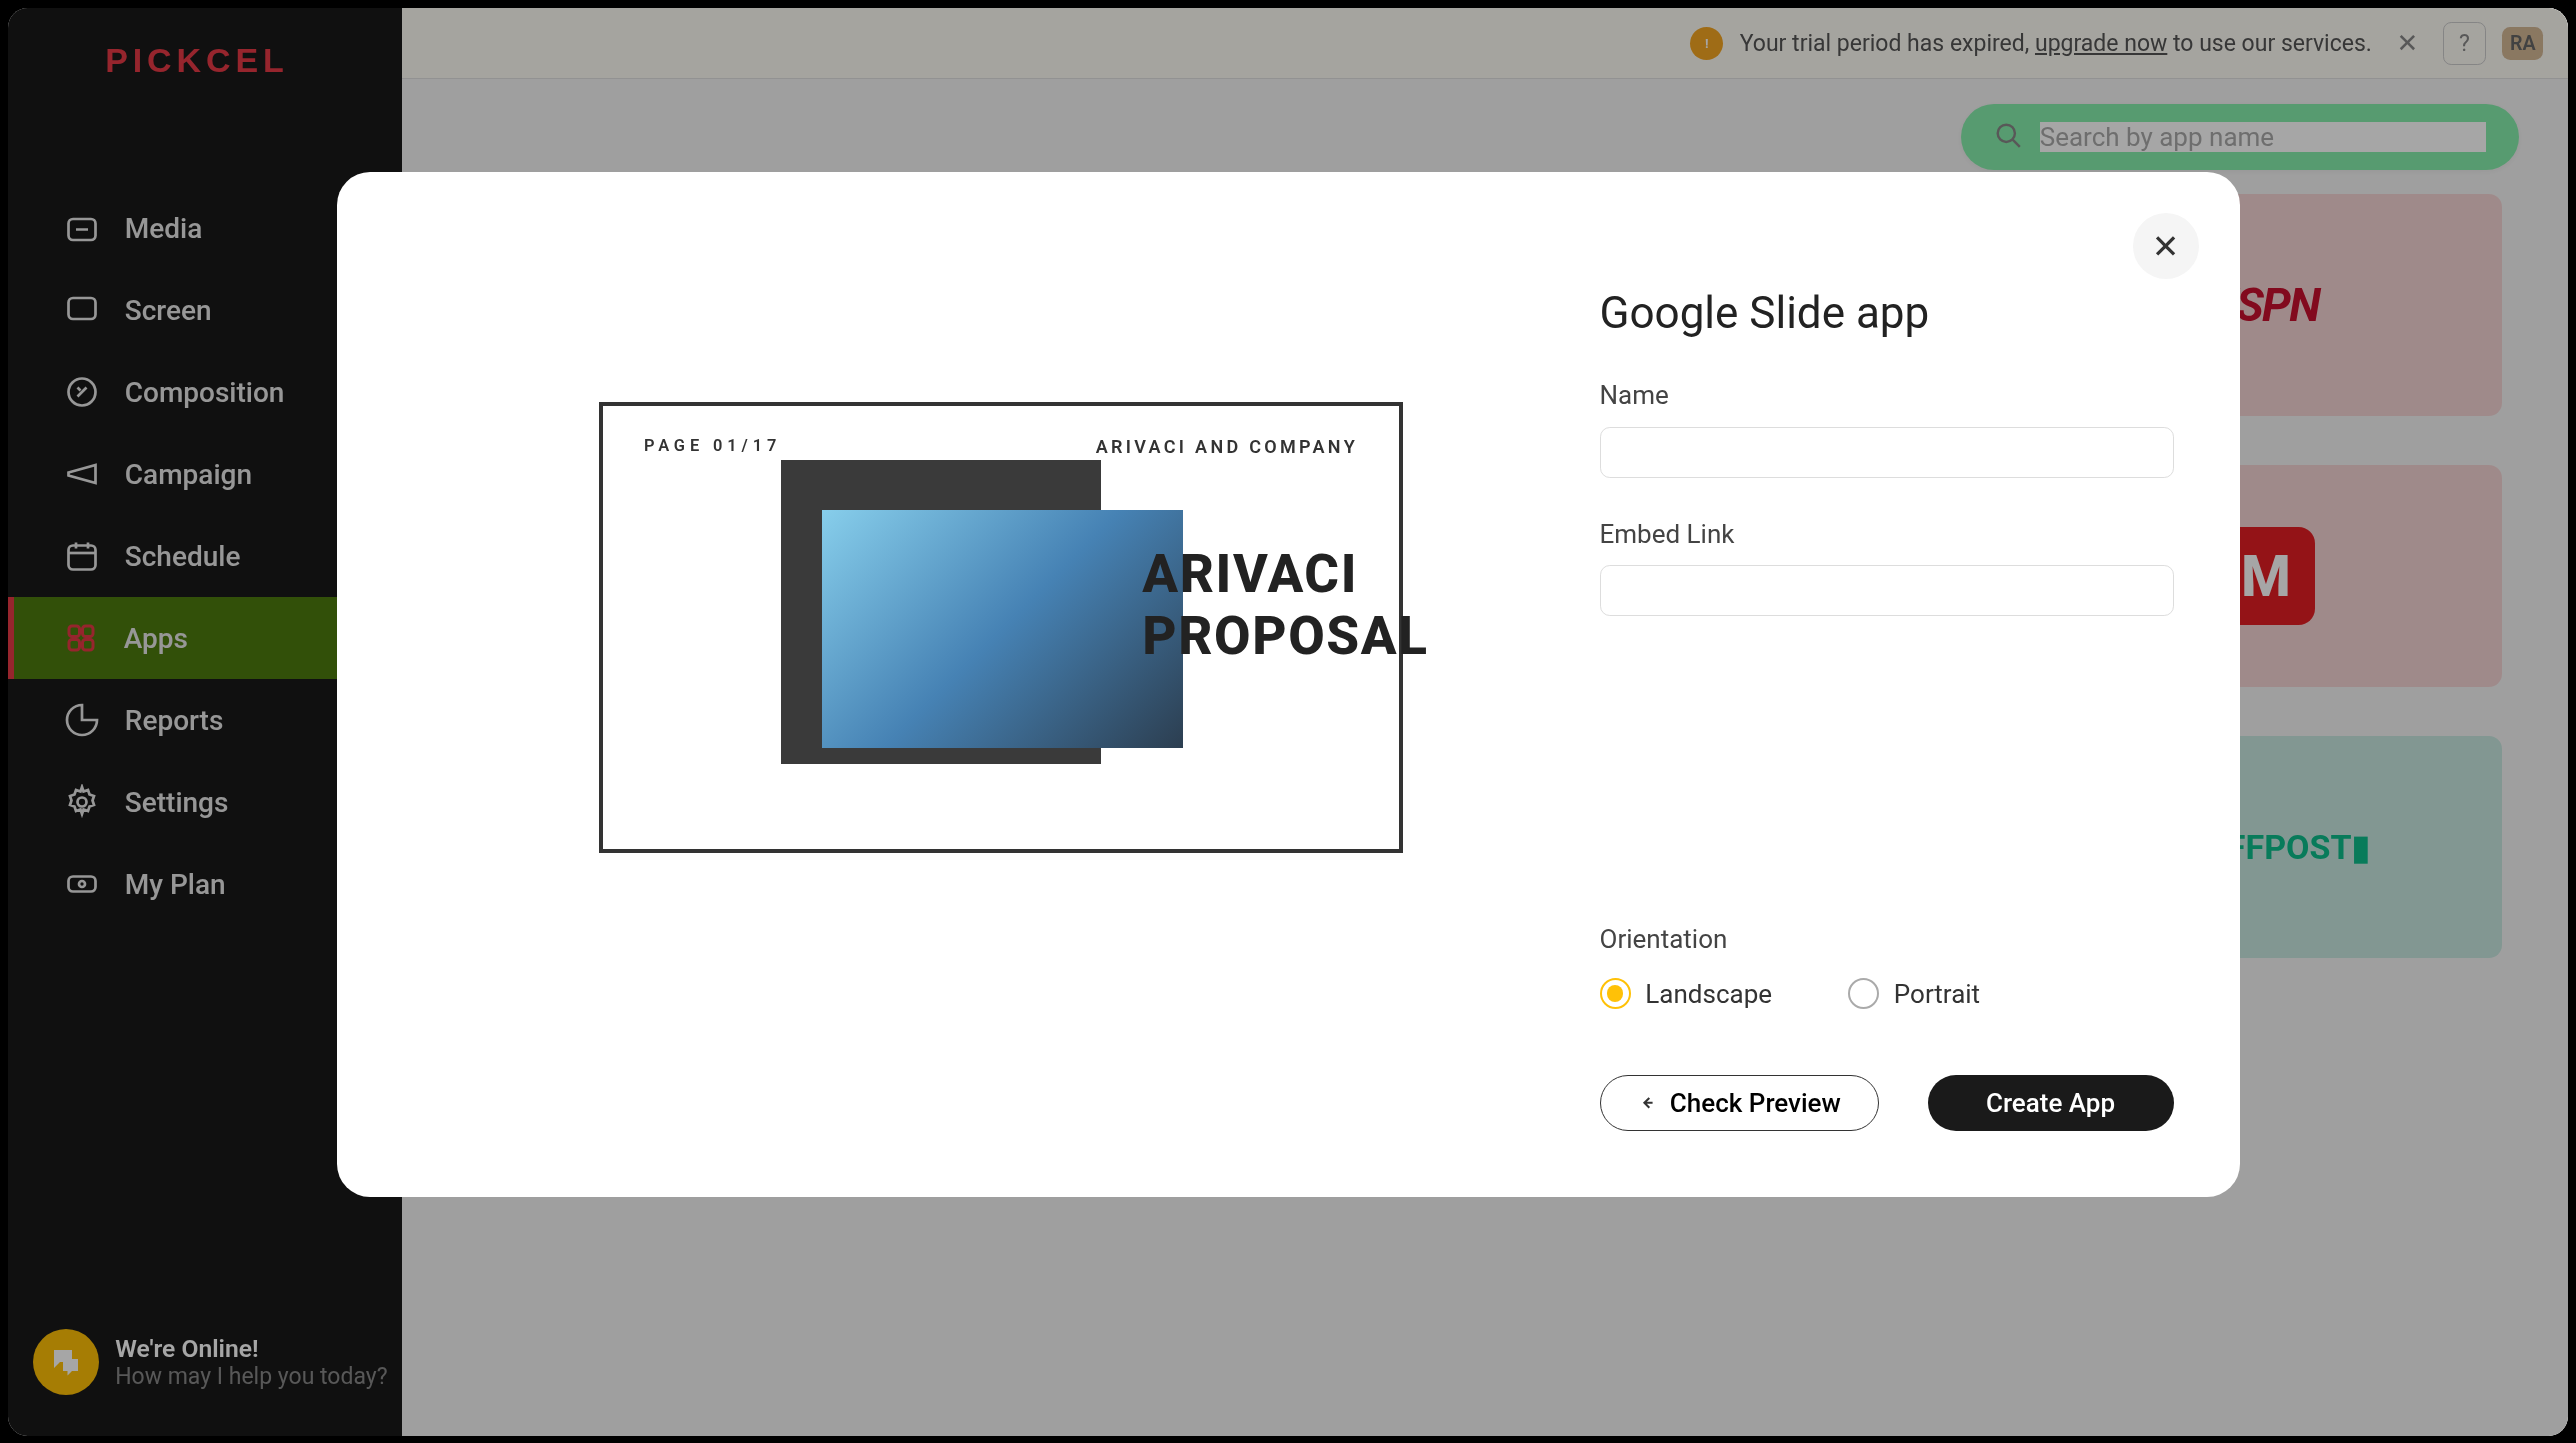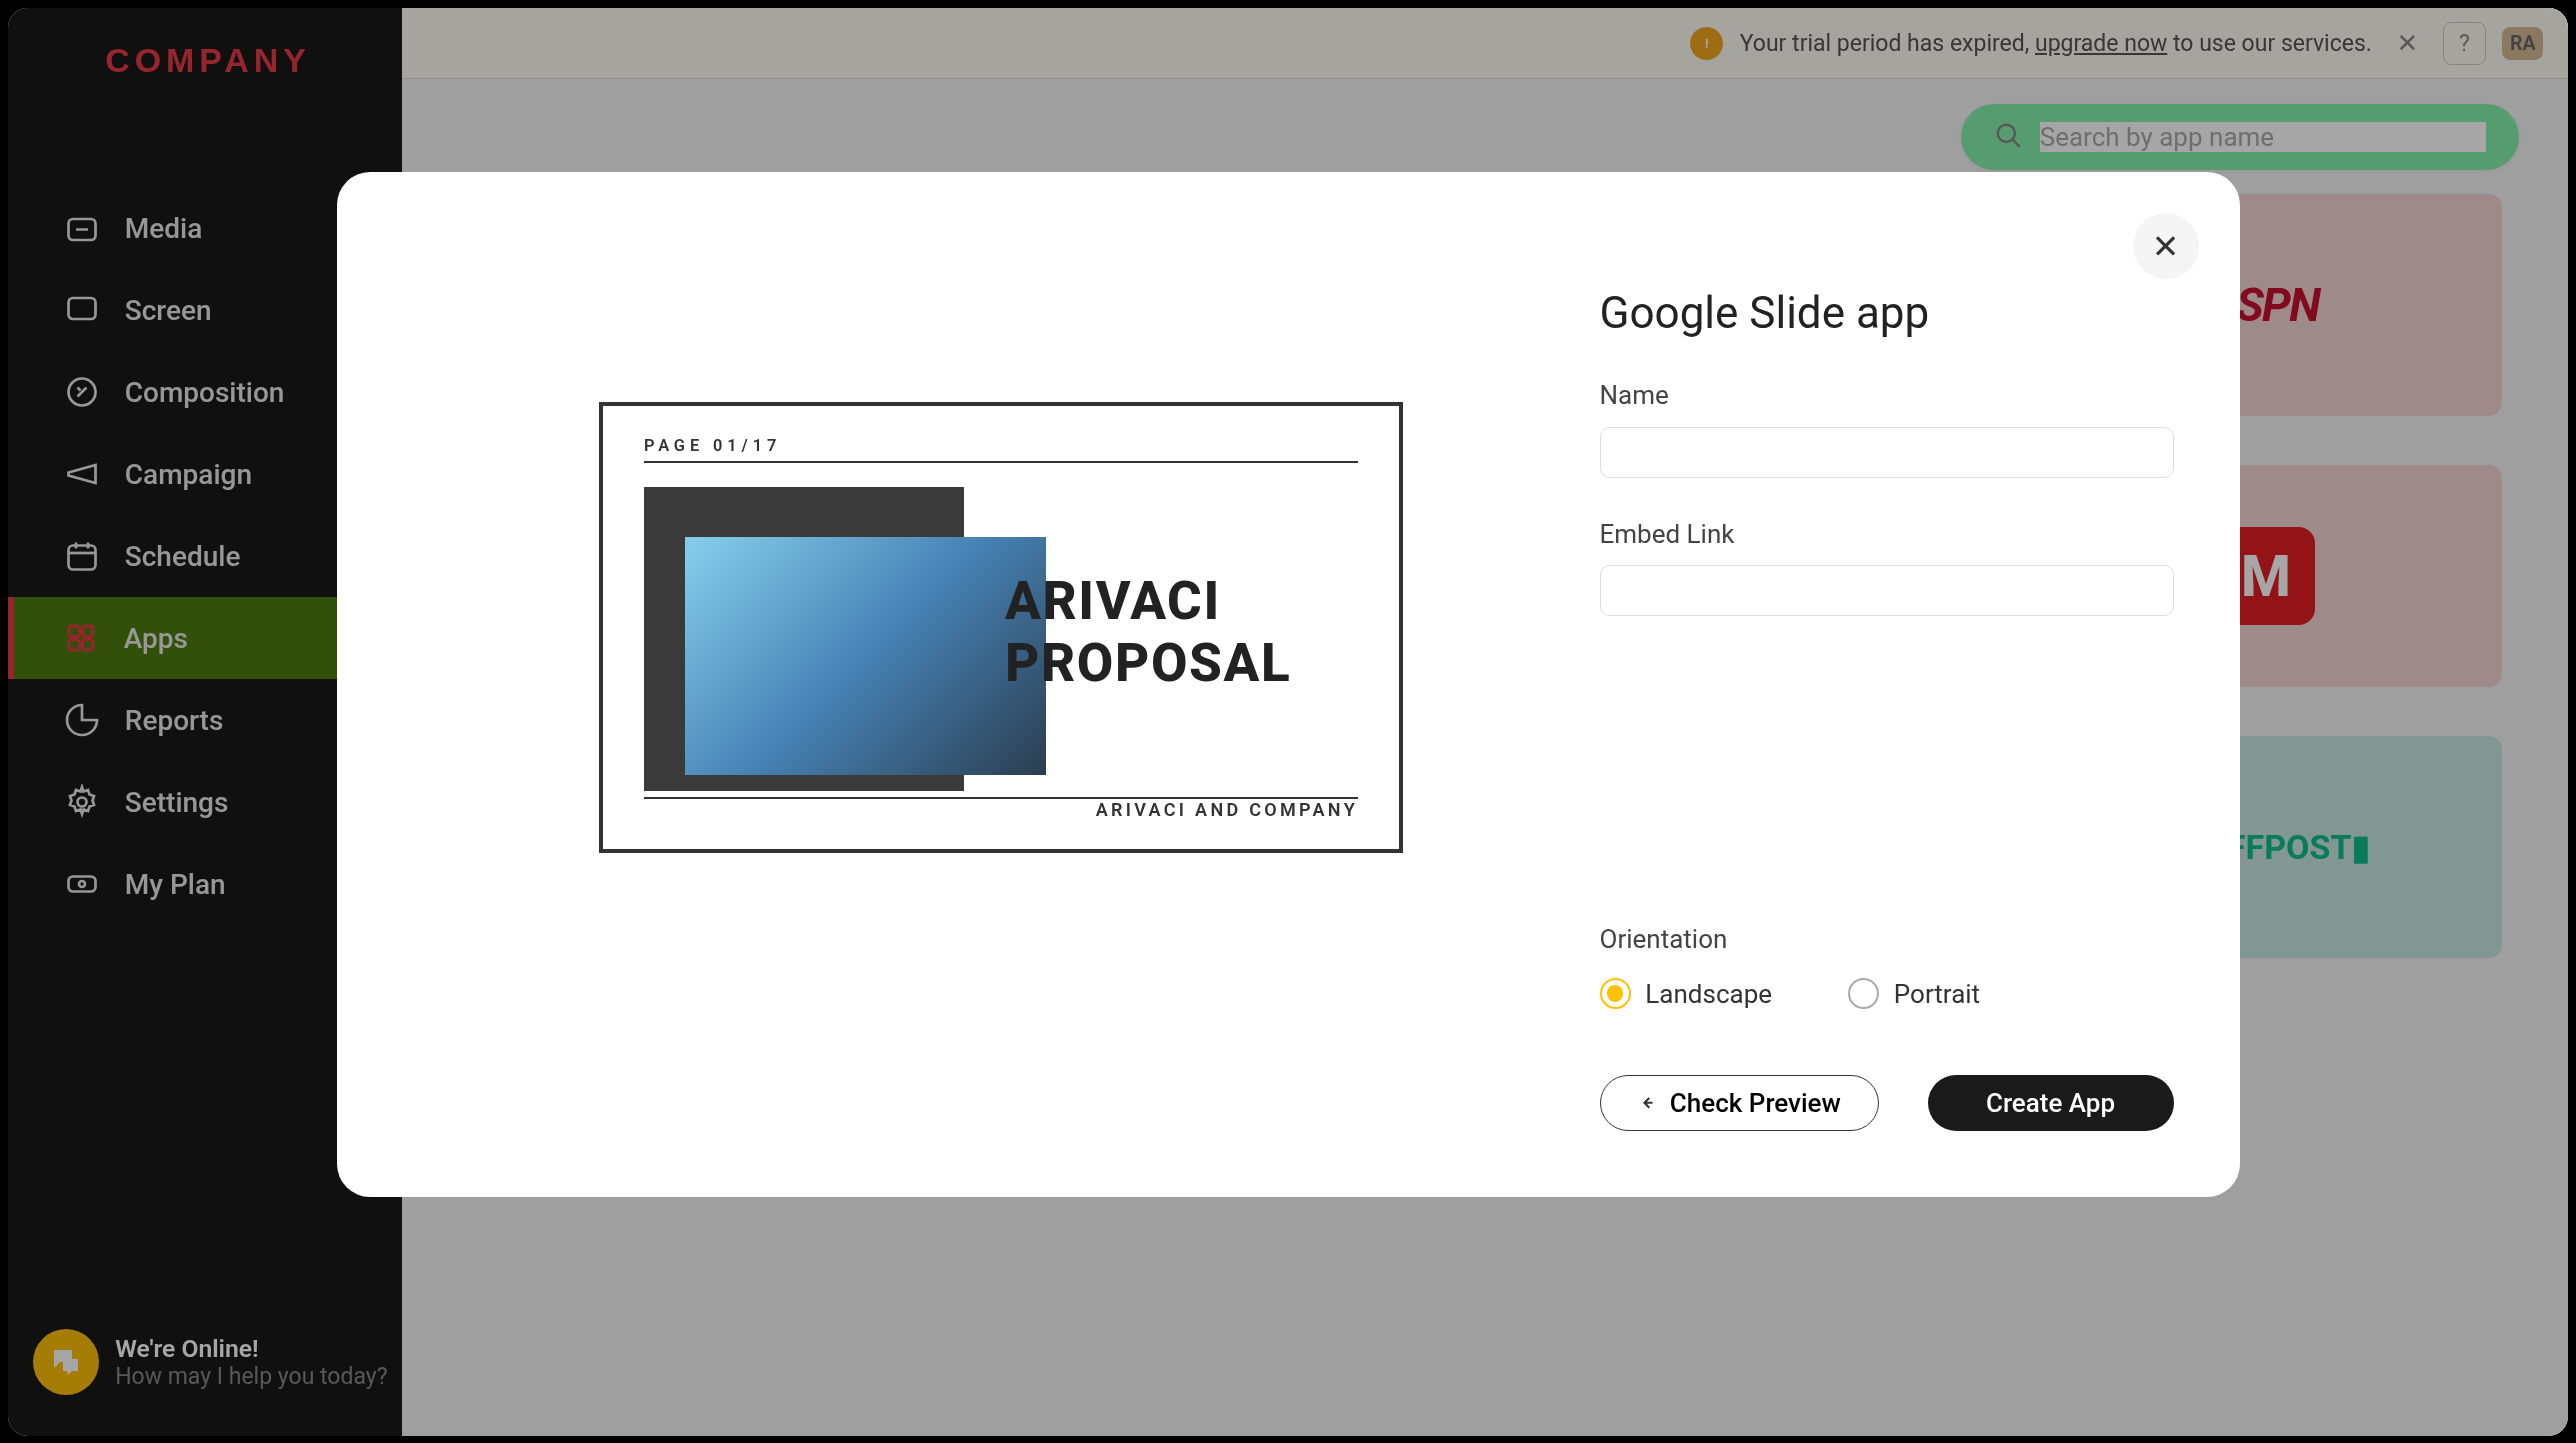--- a/index.html
+++ b/index.html
@@ -50,21 +50,21 @@
     .app-name { font-size: 29.5px; font-weight: 500; color: #222; }
     .app-actions { display: flex; align-items: center; gap: 16.4px; }
     .create-pill { background: #1a1a1a; color: #fff; padding: 14.8px 33px; border-radius: 33px; font-size: 23px; font-weight: 600; cursor: pointer; }
     
     
     .overlay { position: absolute; inset: 0; background: rgba(0,0,0,0.35); display: flex; align-items: flex-start; justify-content: center; padding-top: 164px; }
     .modal { width: 1903px; height: 1025px; background: #fff; border-radius: 33px; display: flex; padding: 66px; position: relative; }
     .modal-close { position: absolute; top: 41px; right: 41px; width: 66px; height: 66px; background: #f5f5f5; border-radius: 50%; display: flex; align-items: center; justify-content: center; cursor: pointer; font-size: 33px; color: #333; }
     
     .modal-left { flex: 1; display: flex; align-items: flex-start; justify-content: center; padding-top: 164px; }
-    .slide-preview { width: 804px; height: 451px; border: 4.1px solid #333; background: #fff; position: relative; padding: 29.5px 41px; display: flex; flex-direction: column; }
+    .slide-preview { width: 804px; height: 451px; border: 4.1px solid #333; background: #fff; position: relative; padding: 29.5px 41px; display: flex; flex-direction: row; }
     .slide-page-num { font-size: 16.4px; letter-spacing: 4.9px; color: #333; font-weight: 600; }
     .slide-hr { height: 1.6px; background: #333; margin-top: 6.6px; }
     .slide-body { flex: 1; display: flex; align-items: center; gap: 33px; position: relative; }
     .slide-img-back { width: 320px; height: 304px; background: #3a3a3a; position: absolute; left: 0; top: 24.6px; }
     .slide-img { width: 361px; height: 238px; background: linear-gradient(135deg, #87ceeb 0%, #4682b4 50%, #2c3e50 100%); position: absolute; left: 41px; top: 74px; }
     .slide-titles { position: absolute; left: 361px; top: 107px; }
     .slide-title-1 { font-size: 53px; font-weight: 800; color: #222; letter-spacing: 1.6px; }
     .slide-footer { font-size: 18px; letter-spacing: 3.3px; color: #333; text-align: right; font-weight: 600; }
     
     .modal-right { width: 574px; display: flex; flex-direction: column; padding-top: 49px; }
@@ -89,21 +89,21 @@
     .nyt-paper { width: 394px; height: 213px; background: #f8f8f8; border: 0.8px solid #ccc; box-shadow: 3.3px 3.3px 6.6px rgba(0,0,0,0.2); padding: 9.8px; font-size: 11.5px; color: #333; position: relative; }
     .nyt-head { font-size: 14.8px; text-align: center; font-family: serif; margin-bottom: 4.9px; }
     .nyt-photo { width: 164px; height: 98px; background: #333; float: right; margin: 3.3px; }
   </style>
 </head>
 <body>
 
 <div class="app-frame">
 
   <div class="sidebar">
-    <div class="logo">COMPANY</div>
+    <div class="logo">PICKCEL</div>
 
     <div class="nav-item">
       <span class="nav-icon">
           <svg width="36" height="36" viewBox="0 0 24 24" fill="none" stroke="currentColor" stroke-width="1.8">
             <rect x="3" y="6" width="18" height="14" rx="3"></rect>
             <line x1="8" y1="13" x2="16" y2="13"></line>
           </svg>
         </span>
       <span>Media</span>
     </div>

